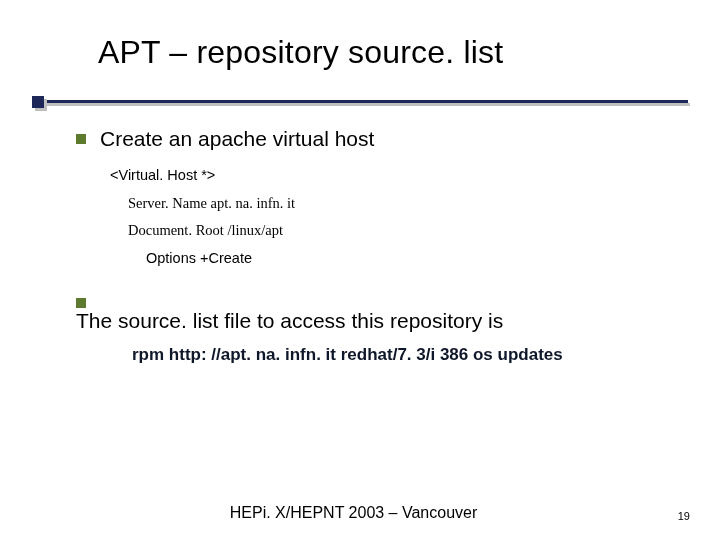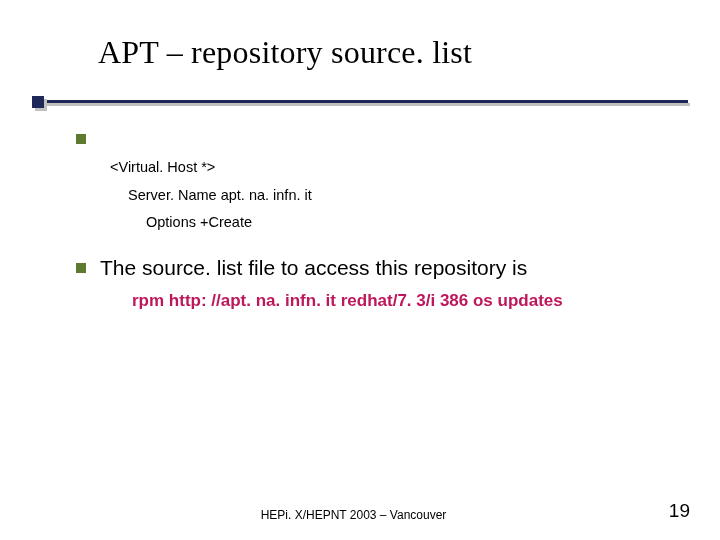--- a/index.html
+++ b/index.html
@@ -1,36 +1,36 @@
 <!DOCTYPE html>
 <html><head>
 <meta charset="utf-8">
 <style>
   * { margin: 0; padding: 0; box-sizing: border-box; }
   html, body { width: 720px; height: 540px; background: #ffffff; font-family: Verdana, Geneva, sans-serif; color: #000; }
   .slide { position: relative; width: 720px; height: 540px; }
   .title-row { position: absolute; top: 34px; left: 98px; }
-  .title { font-size: 32px; font-weight: 400; letter-spacing: 0.2px; font-family: Liberation Serif, serif; }
+  .title { font-size: 32px; font-weight: 400; letter-spacing: 0.2px; }
   .rule-wrap { position: absolute; top: 96px; left: 32px; right: 32px; height: 14px; }
   .rule-shadow { position: absolute; top: 7px; left: 4px; right: -2px; height: 3px; background: #bfbfbf; }
   .rule { position: absolute; top: 4px; left: 0; right: 0; height: 3px; background: #1d2859; }
   .sq-outer { position: absolute; top: 0; left: 0; width: 12px; height: 12px; }
   .sq-outer .sh { position: absolute; top: 3px; left: 3px; width: 12px; height: 12px; background: #bfbfbf; }
   .sq-outer .fg { position: absolute; top: 0; left: 0; width: 12px; height: 12px; background: #1d2859; }
   .content { position: absolute; top: 126px; left: 76px; right: 40px; }
   .bullet-row { display: flex; align-items: flex-start; margin-bottom: 10px; }
-  .bullet-row.gap-top { margin-top: 18px; }
+  .bullet-row.gap-top { margin-top: 18px; flex-direction: column; }
   .sq { width: 10px; height: 10px; background: #5d7a2e; flex: 0 0 auto; margin-top: 8px; margin-right: 14px; }
   .bullet-text { font-size: 21px; line-height: 1.25; }
   .code-block { margin-left: 34px; margin-top: 5px; font-size: 14.5px; line-height: 1.9; }
-  .code-block .ind1 { padding-left: 18px; }
+  .code-block .ind1 { padding-left: 18px; font-family: Liberation Serif, serif; }
   .code-block .ind2 { padding-left: 36px; }
-  .rpm-line { margin-left: 56px; margin-top: 10px; font-size: 17px; font-weight: 700; color: #be185d; }
-  .footer { position: absolute; bottom: 18px; left: 0; right: 13px; display: flex; justify-content: center; font-size: 12px; color: #000; }
-  .pagenum { position: absolute; bottom: 18px; right: 30px; font-size: 19px; }
+  .rpm-line { margin-left: 56px; margin-top: 10px; font-size: 17px; font-weight: 700; color: #0f172a; }
+  .footer { position: absolute; bottom: 18px; left: 0; right: 13px; display: flex; justify-content: center; font-size: 16px; color: #000; }
+  .pagenum { position: absolute; bottom: 18px; right: 30px; font-size: 11px; }
 </style>
 </head>
 <body>
 <div class="slide">
 
   <div class="title-row">
     <div class="title">APT – repository source. list</div>
   </div>
 
   <div class="rule-wrap">
@@ -39,25 +39,27 @@
     <div class="sq-outer">
       <div class="sh"></div>
       <div class="fg"></div>
     </div>
   </div>
 
   <div class="content">
 
     <div class="bullet-row">
       <div class="sq"></div>
+      <div class="bullet-text">Create an apache virtual host</div>
     </div>
 
     <div class="code-block">
       <div>&lt;Virtual. Host *&gt;</div>
       <div class="ind1">Server. Name apt. na. infn. it</div>
+      <div class="ind1">Document. Root /linux/apt</div>
       <div class="ind2">Options +Create</div>
     </div>
 
     <div class="bullet-row gap-top">
       <div class="sq"></div>
       <div class="bullet-text">The source. list file to access this repository is</div>
     </div>
 
     <div class="rpm-line">rpm http: //apt. na. infn. it redhat/7. 3/i 386 os updates</div>
 

